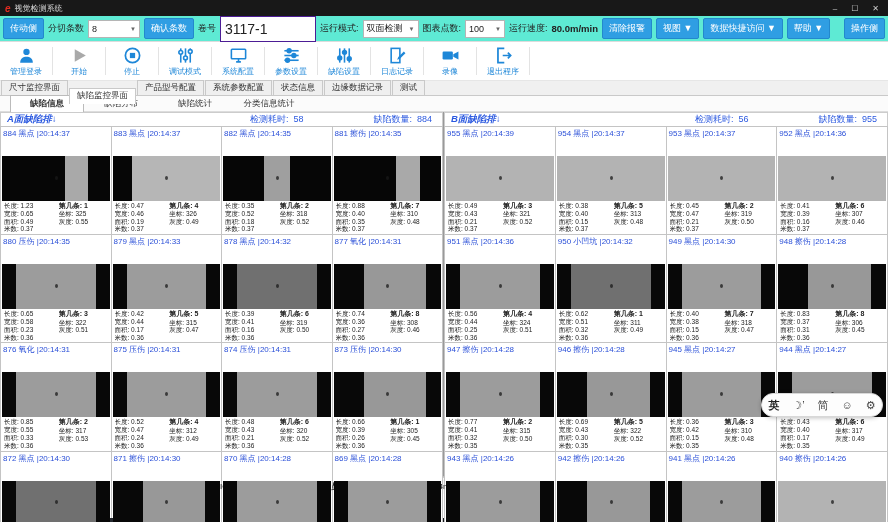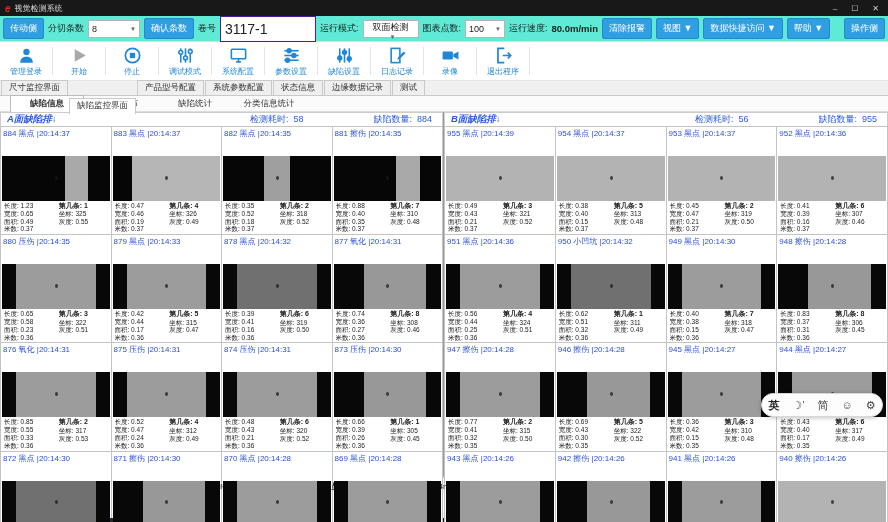--- a/index.html
+++ b/index.html
@@ -25,21 +25,21 @@
   .toolbar2 { height:39px; background:#fff; display:flex; align-items:stretch; border-bottom:1px solid #e6e6e6; }
   .tb-btn { width:52px; display:flex; flex-direction:column; align-items:center; justify-content:center; gap:1px; cursor:pointer; }
   .tb-icon { height:20px; display:flex; align-items:center; justify-content:center; }
   .tb-icon svg { width:19px; height:19px; }
   .tb-label { font-size:8px; color:#1e87d8; white-space:nowrap; }
   .tb-sep { width:1px; background:#e3e3e3; margin:5px 0; }
 
   
   .tabs { height:15px; background:#f0f0f0; display:flex; align-items:flex-end; font-size:8.5px; border-bottom:1px solid #c9c9c9; padding-left:1px; }
   .tab { padding:1px 7px 1px; border:1px solid #c9c9c9; border-bottom:none; background:#efefef; color:#333; margin-right:1px; white-space:nowrap; }
-  .tab.active { background:#fff; position:relative; top:19px; padding-bottom:2px; }
+  .tab.active { background:#fff; position:relative; top:9px; padding-bottom:2px; }
   .subtabs { height:16px; background:#fbfbfb; display:flex; align-items:center; font-size:8.5px; border-bottom:1px solid #ddd; padding-left:10px; }
   .subtab { width:74px; text-align:center; padding:2px 0; color:#333; }
   .subtab.active { background:#fff; border:1px solid #bbb; font-weight:bold; }
 
   
   .main { display:flex; height:365px; border-bottom:1px solid #bbb; }
   .panel { width:444px; display:flex; flex-direction:column; border-right:1px solid #999; }
   .panel:last-child { border-right:none; }
   .panel-head { height:16px; display:flex; align-items:center; font-size:9px; color:#2b59e0; background:#fff; border:1px solid #ccc; border-bottom:none; padding:0 6px; }
   .p-title { font-weight:bold; font-size:9.5px;font-style:italic; }
@@ -99,21 +99,21 @@
   <span class="btn-blue">传动侧</span>
   <span class="lbl">分切条数</span>
   <span class="combo" style="width:52px;">
       <span>8</span>
       <span class="arr">▼</span>
     </span>
   <span class="btn-blue">确认条数</span>
   <span class="lbl">卷号</span>
   <span class="inputbox" style="width:96px;">3117-1</span>
   <span class="lbl">运行模式:</span>
-  <span class="combo" style="width:56px;flex-direction:column;">
+  <span class="combo" style="width:56px;">
       <span>双面检测</span>
       <span class="arr">▼</span>
     </span>
   <span class="lbl">图表点数:</span>
   <span class="combo" style="width:40px;">
       <span>100</span>
       <span class="arr">▼</span>
     </span>
   <span class="lbl">运行速度:</span>
   <span class="speed-val">80.0m/min</span>

